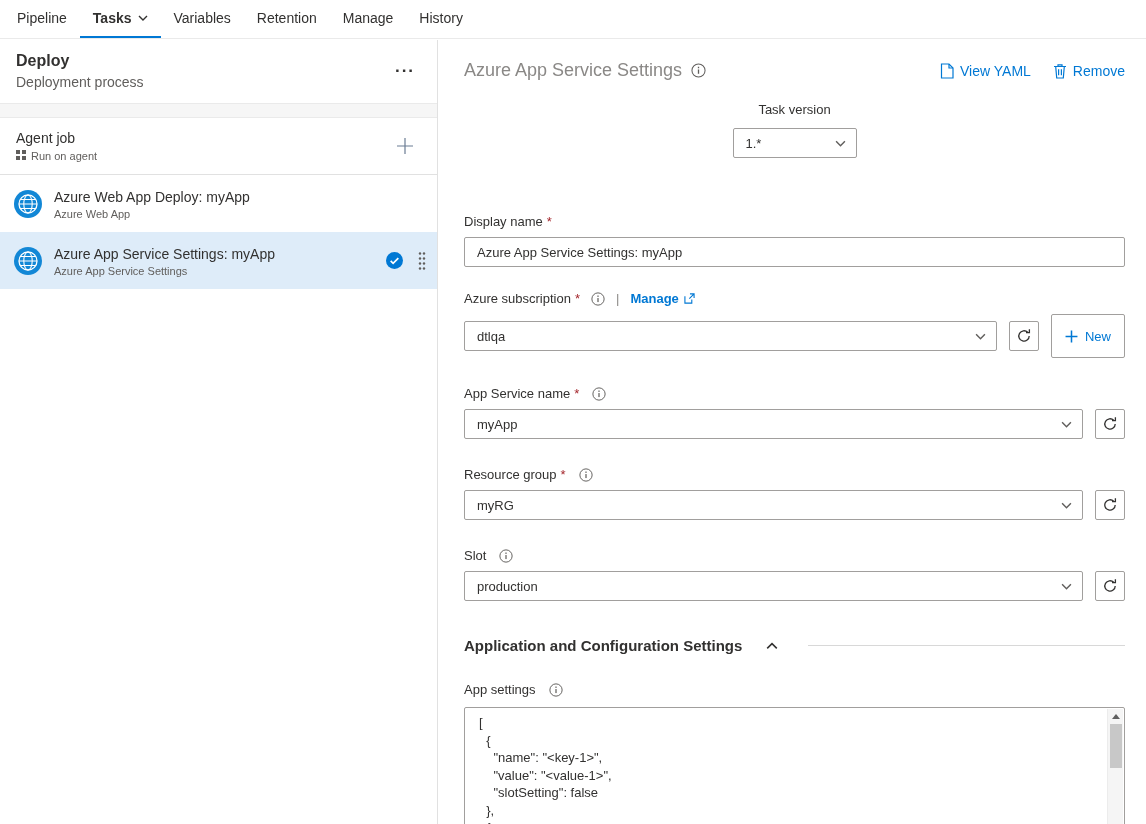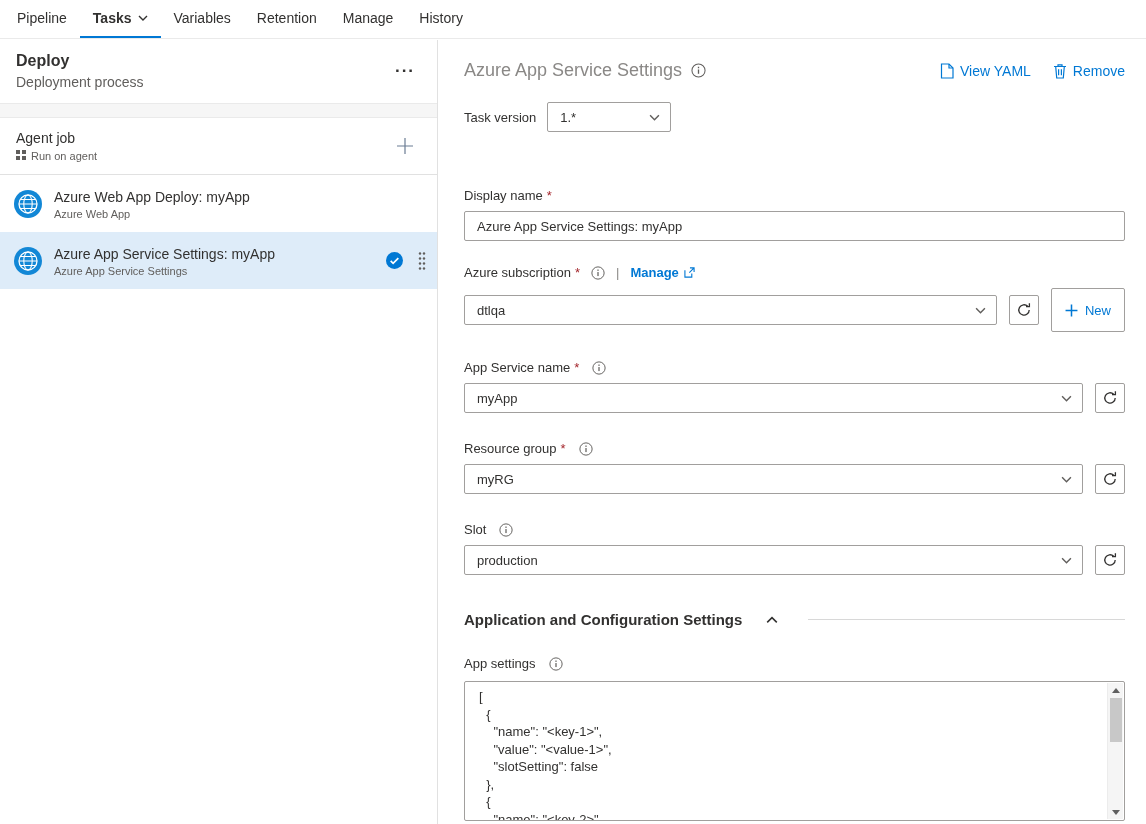--- a/index.html
+++ b/index.html
@@ -37,21 +37,21 @@
   .drag-handle { margin-left:12px; padding:2px 3px; cursor:grab; }
 
   
   .main { position:absolute; top:40px; left:439px; right:0; bottom:0; padding:20px 21px 0 25px; background:#fff; overflow:hidden; }
   .main-header { display:flex; align-items:center; }
   .main-title-wrap { display:flex; align-items:center; gap:9px; }
   .main-title { font-size:18px; color:#8a8886; }
   .actions { margin-left:auto; display:flex; align-items:center; gap:22px; }
   .action-link { display:flex; align-items:center; gap:6px; color:#0078d4; font-size:14px; cursor:pointer; text-decoration:none; }
 
-  .tv-row { margin-top:21px; display:flex; align-items:center; gap:11px; }
+  .tv-row { margin-top:21px; display:flex; align-items:center; gap:11px;flex-direction:column; }
   .field { margin-top:28px; }
   .field.first-field { margin-top:56px; }
   .label-row { display:flex; align-items:center; gap:7px; font-size:13px; color:#323130; }
   .req { color:#a4262c; margin-left:-3px; }
   .pipe { color:#8a8886; margin:0 4px; }
   .manage { display:flex; align-items:center; gap:5px; color:#0078d4; font-weight:700; cursor:pointer; text-decoration:none; }
 
   .dropdown { height:30px; border:1px solid #a19f9d; border-radius:2px; background:#fff; display:flex; align-items:center; justify-content:space-between; padding:0 10px 0 12px; font-size:13px; cursor:pointer; color:#323130; }
   .dropdown .chev { color:#605e5c; }
   .tv-dd { width:124px; }

